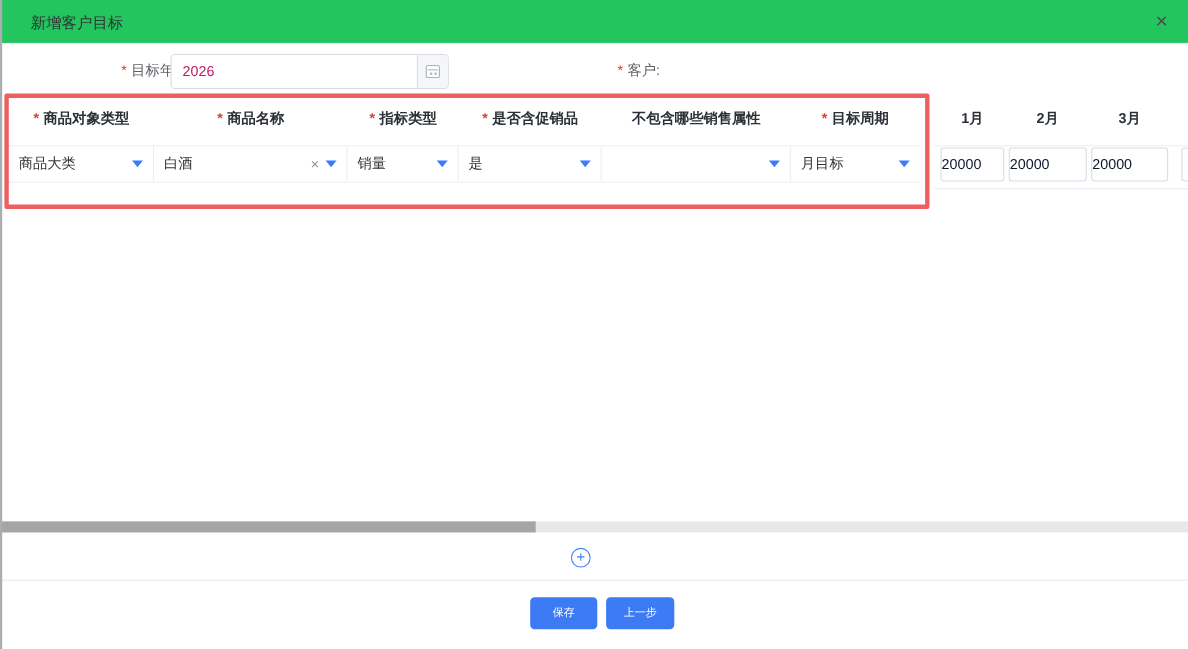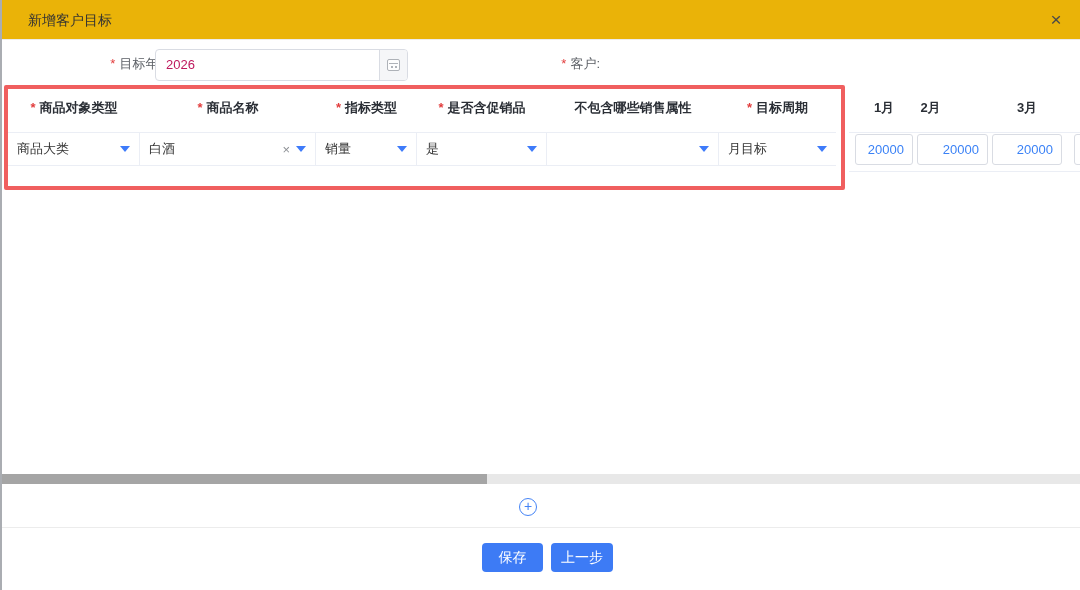--- a/index.html
+++ b/index.html
@@ -16,21 +16,21 @@
     background: #fff;
     overflow: hidden;
   }
   .left-edge {
     position: absolute; left: 0; top: 0; width: 2px; height: 590px;
     background: #aaadb2; z-index: 30;
   }
   
   .dlg-header {
     position: absolute; left: 0; top: 0; width: 1080px; height: 40px;
-    border-bottom: 1px solid #ececec; background: #eab308;
+    border-bottom: 1px solid #ececec; background: #22c55e;
   }
   .dlg-title {
     position: absolute; left: 28px; top: 0; line-height: 40px;
     font-size: 14px; color: #333;
   }
   .dlg-close {
     position: absolute; right: 13px; top: 9px; width: 22px; height: 22px;
     font-size: 19px; line-height: 22px; text-align: center; color: #4a4a4a;
     cursor: pointer; font-weight: 400;
   }
@@ -84,21 +84,21 @@
     font-size: 13px; font-weight: bold; color: #2b2f36; text-align: center;
     white-space: nowrap;
   }
   .th.c1 { left: 8px;   width: 132px; }
   .th.c2 { left: 140px; width: 176px; }
   .th.c3 { left: 316px; width: 101px; }
   .th.c4 { left: 417px; width: 130px; }
   .th.c5 { left: 547px; width: 172px; }
   .th.c6 { left: 719px; width: 117px; }
   .th.m1 { left: 855px; width: 58px; }
-  .th.m2 { left: 895px; width: 71px; }
+  .th.m2 { left: 917px; width: 71px; }
   .th.m3 { left: 992px; width: 70px; }
   .grid-row {
     position: absolute; left: 8px; top: 47px; width: 828px; height: 34px;
     border-top: 1px solid #ebeef5; border-bottom: 1px solid #ebeef5;
     display: flex; background: #fff;
   }
   .cell {
     display: flex; align-items: center; padding: 0 9px;
     font-size: 13px; color: #333; border-right: 1px solid #ebeef5;
     cursor: pointer; overflow: hidden; white-space: nowrap; gap: 24px;
@@ -114,21 +114,21 @@
     width: 0; height: 0; border-left: 5px solid transparent;
     border-right: 5px solid transparent; border-top: 6px solid #3e7bfa;
   }
   .clear-x { color: #8d9095; font-size: 13px; line-height: 13px; }
   .m-line { position: absolute; left: 849px; right: 0; height: 1px; background: #ebeef5; }
   .m-line.t { top: 47px; }
   .m-line.b { top: 86px; }
   .m-input {
     position: absolute; top: 49px; height: 31px;
     border: 1px solid #d9dce3; border-radius: 3px; background: #fff;
-    font-size: 13px; color: #3b82f6; line-height: 29px; text-align: right;
+    font-size: 13px; color: #0f172a; line-height: 29px; 
     padding-right: 8px;
   }
   .m-input.i1 { left: 855px;  width: 58px; }
   .m-input.i2 { left: 917px;  width: 71px; }
   .m-input.i3 { left: 992px;  width: 70px; }
   .m-input.i4 { left: 1074px; width: 40px; }
   .red-rect {
     position: absolute; left: 4px; top: 0; width: 841px; height: 105px;
     border: 4px solid #f05f5f; border-radius: 2px; pointer-events: none; z-index: 20;
   }
@@ -148,21 +148,21 @@
   }
   .plus-circle {
     position: absolute; left: 519px; top: 14px; width: 18px; height: 18px;
     border: 1px solid #4584f6; border-radius: 50%; color: #4584f6;
     font-size: 14px; line-height: 15px; text-align: center; cursor: pointer;
     font-weight: 400;
   }
   
   .btn {
     position: absolute; top: 543px; height: 29px; border: none;
-    background: #3d7bf5; color: #fff; font-size: 14px; border-radius: 4px;
+    background: #3d7bf5; color: #fff; font-size: 10px; border-radius: 4px;
     font-family: inherit; cursor: pointer; text-align: center; line-height: 29px;
     padding: 0;
   }
   .btn.save { left: 482px; width: 61px; }
   .btn.prev { left: 551px; width: 62px; }
 </style>
 </head>
 <body>
 
 <div class="dialog">

